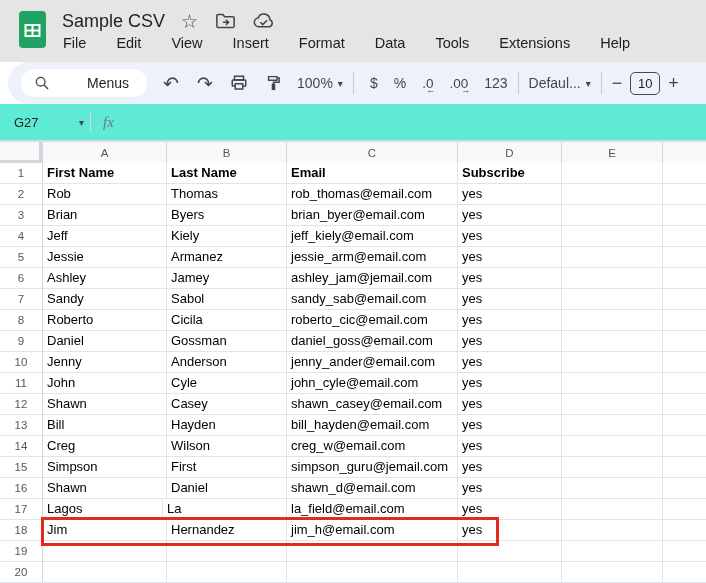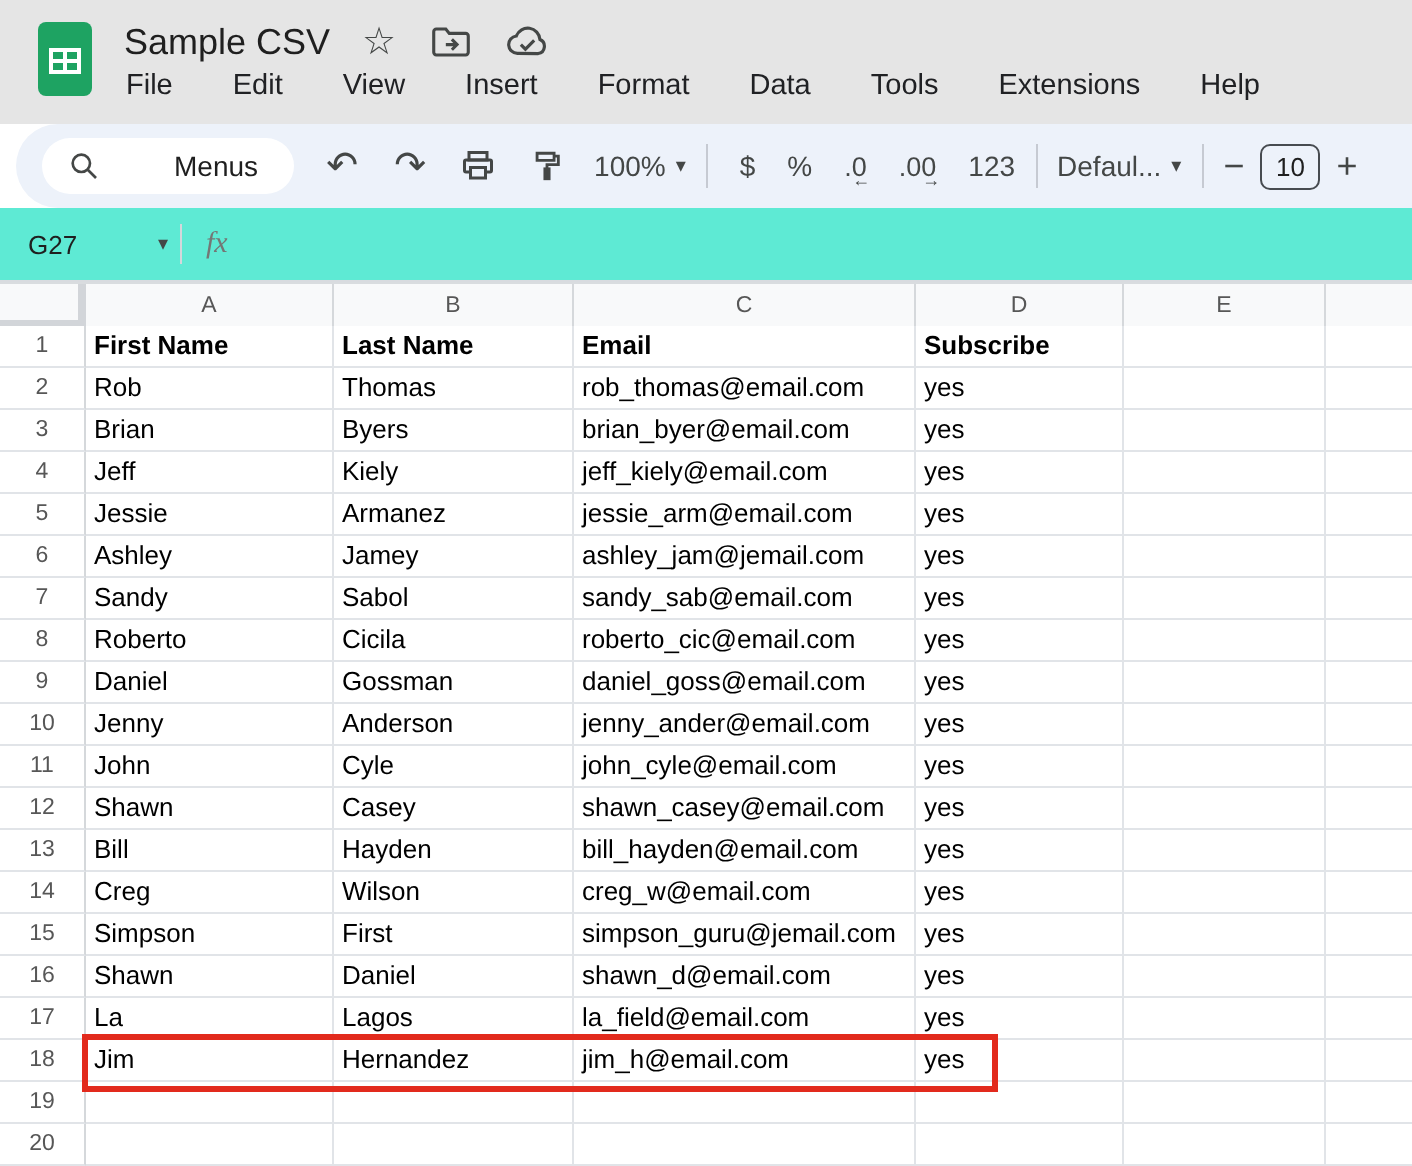--- a/index.html
+++ b/index.html
@@ -348,22 +348,22 @@
         <div class="row-number">16</div>
         <div class="sheet-cell c0">Shawn</div>
         <div class="sheet-cell c1">Daniel</div>
         <div class="sheet-cell c2">shawn_d@email.com</div>
         <div class="sheet-cell c3">yes</div>
         <div class="sheet-cell c4"></div>
         <div class="sheet-cell c5"></div>
       </div>
       <div class="sheet-row">
         <div class="row-number">17</div>
+        <div class="sheet-cell c1">Lagos</div>
         <div class="sheet-cell c0">La</div>
-        <div class="sheet-cell c1">Lagos</div>
         <div class="sheet-cell c2">la_field@email.com</div>
         <div class="sheet-cell c3">yes</div>
         <div class="sheet-cell c4"></div>
         <div class="sheet-cell c5"></div>
       </div>
       <div class="sheet-row">
         <div class="row-number">18</div>
         <div class="sheet-cell c0">Jim</div>
         <div class="sheet-cell c1">Hernandez</div>
         <div class="sheet-cell c2">jim_h@email.com</div>

